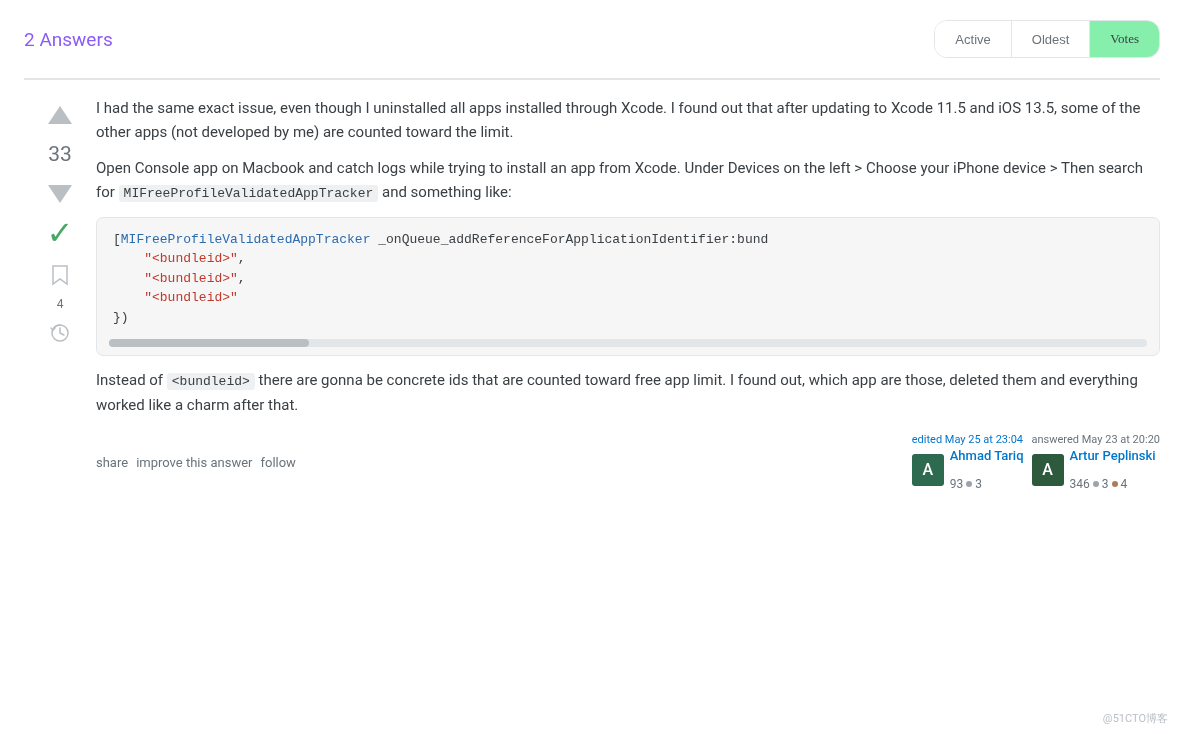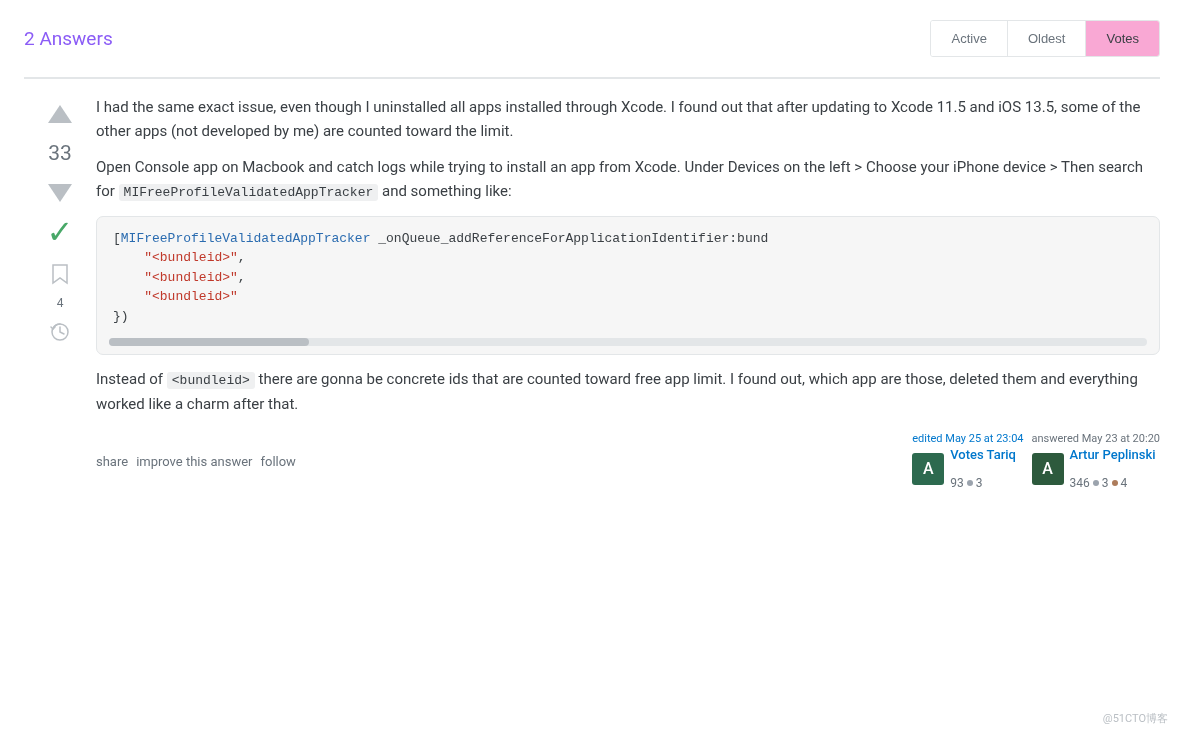--- a/index.html
+++ b/index.html
@@ -26,38 +26,39 @@
 
     .answers-title {
       font-size: 19px;
       font-weight: 400;
       color: #8b5cf6;
     }
 
     .sort-tabs {
       display: flex;
       border: 1px solid #e3e6e8;
-      border-radius: 3px;
+      border-radius: 13px;
       overflow: hidden;
     }
 
     .sort-tab {
       padding: 10px 20px;
       border: none;
       background: #fff;
       cursor: pointer;
       font-size: 13px;
       color: #6a737c;
       border-right: 1px solid #e3e6e8;
     }
     .sort-tab:last-child { border-right: none; }
     .sort-tab.active {
-      background: #f9a8d4;
+      background: #86efac;
       color: #3b4045;
       font-weight: 500;
+      font-family: Liberation Serif, serif;
     }
 
     
     .answer {
       display: flex;
       gap: 0;
       padding: 16px 0;
       border-top: 1px solid #e3e6e8;
     }
 
@@ -395,21 +396,21 @@
         <div class="user-cards">
 
           <div class="user-card">
             <div class="user-card-meta">
               <span class="user-card-action">
                 <a><span>edited May 25 at 23:04</span></a>
               </span>
               <div style="display:flex;align-items:center;gap:6px;">
                 <div class="user-avatar avatar-teal">A</div>
                 <div>
-                  <div class="user-name">Votes Tariq</div>
+                  <div class="user-name">Ahmad Tariq</div>
                   <div class="user-rep">
                     <span>93</span>
                     <span class="rep-dot dot-silver"></span>
                     <span>3</span>
                   </div>
                 </div>
               </div>
             </div>
           </div>
 

